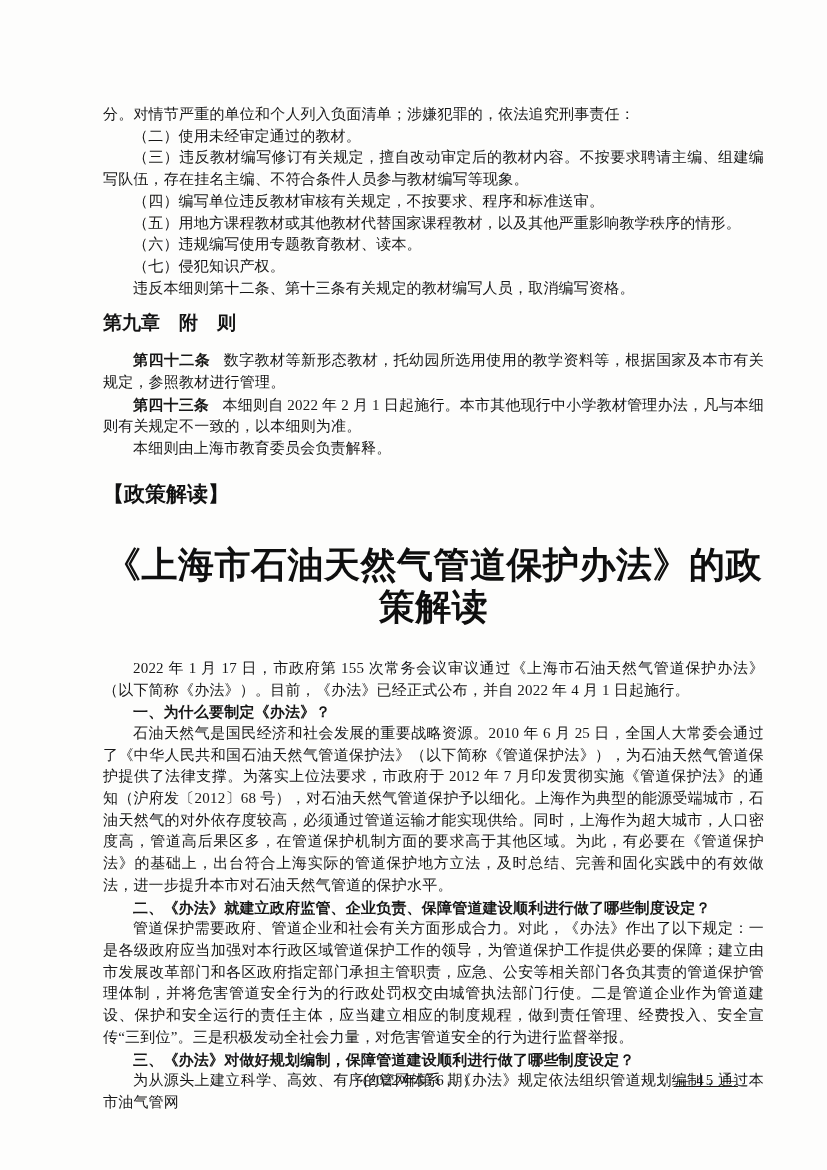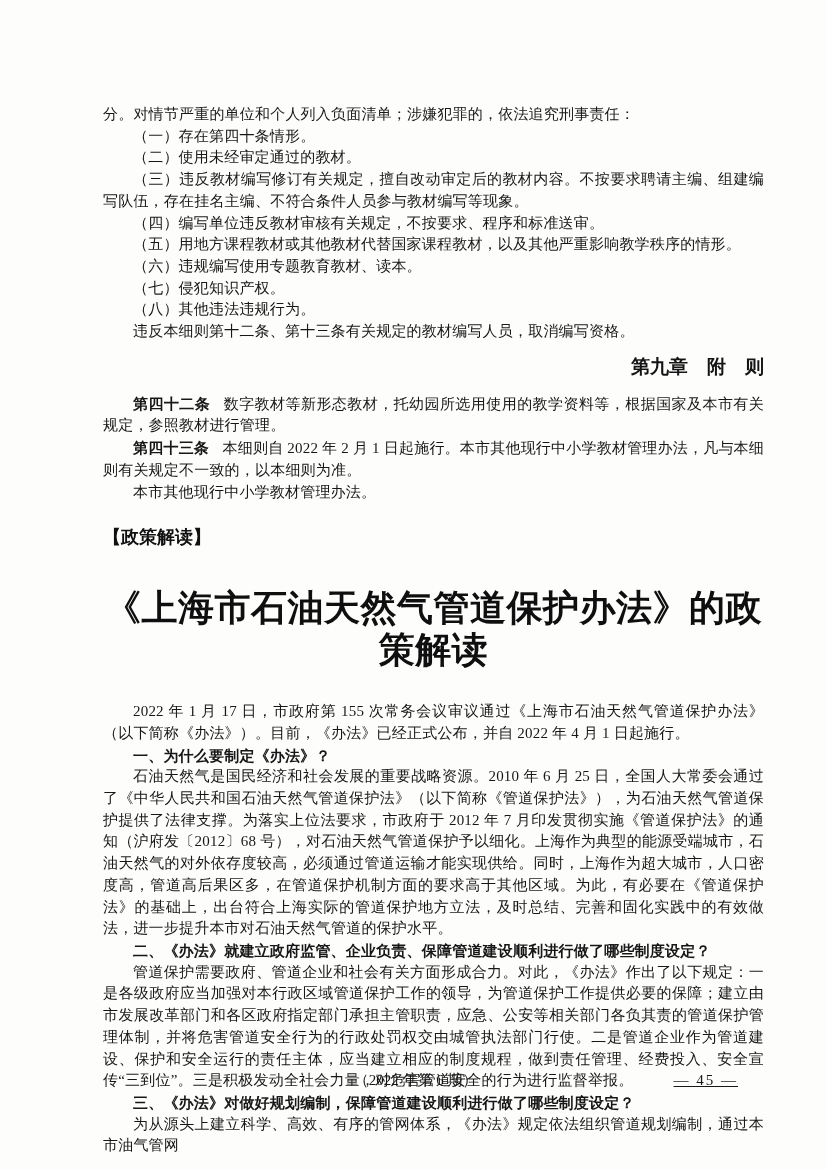--- a/index.html
+++ b/index.html
@@ -16,31 +16,31 @@
     margin: 0;
     font-size: 15px;
     line-height: 21.7px;
     text-align: justify;
     letter-spacing: 0.2px;
   }
   p.ind { text-indent: 2em; }
   .q { font-family: "Liberation Sans", "DejaVu Sans", sans-serif; font-weight: bold; }
   .chapter-heading {
     margin: 12px 0 14px 0;
-    text-align: right;
+    text-align: left;
     font-size: 19px;
     line-height: 24px;
     font-weight: bold;
     font-family: "Liberation Sans", "DejaVu Sans", sans-serif;
     color: #141414;
   }
   .art-label { font-family: "Liberation Sans", "DejaVu Sans", sans-serif; font-weight: bold; padding-right: 0.9em; }
   .section-marker {
     margin-top: 22px;
-    font-size: 18px;
+    font-size: 21px;
     line-height: 24px;
     font-weight: bold;
     font-family: "Liberation Sans", "DejaVu Sans", sans-serif;
     color: #111;
   }
   .policy-title {
     margin: 38px 0 0 0;
     text-align: center;
     font-size: 36px;
     line-height: 42px;
@@ -59,38 +59,36 @@
   .footer-pageno { position: absolute; right: 8px; top: 0; letter-spacing: 2px; text-decoration: underline; }
 </style>
 </head>
 <body>
 
 <div class="page">
   <div class="content">
 
     <p class="t">分。对情节严重的单位和个人列入负面清单；涉嫌犯罪的，依法追究刑事责任：</p>
 
-    <p class="t ind">（一）存在第四十条情形。</p>
     <p class="t ind">（二）使用未经审定通过的教材。</p>
     <p class="t ind">（三）违反教材编写修订有关规定，擅自改动审定后的教材内容。不按要求聘请主编、组建编写队伍，存在挂名主编、不符合条件人员参与教材编写等现象。</p>
     <p class="t ind">（四）编写单位违反教材审核有关规定，不按要求、程序和标准送审。</p>
     <p class="t ind">（五）用地方课程教材或其他教材代替国家课程教材，以及其他严重影响教学秩序的情形。</p>
     <p class="t ind">（六）违规编写使用专题教育教材、读本。</p>
     <p class="t ind">（七）侵犯知识产权。</p>
-    <p class="t ind">（八）其他违法违规行为。</p>
 
     <p class="t ind">违反本细则第十二条、第十三条有关规定的教材编写人员，取消编写资格。</p>
 
     <h2 class="chapter-heading">第九章　附　则</h2>
 
     <p class="t ind"><span class="art-label">第四十二条</span><span>数字教材等新形态教材，托幼园所选用使用的教学资料等，根据国家及本市有关规定，参照教材进行管理。</span></p>
 
     <p class="t ind"><span class="art-label">第四十三条</span><span>本细则自 2022 年 2 月 1 日起施行。本市其他现行中小学教材管理办法，凡与本细则有关规定不一致的，以本细则为准。</span></p>
 
-    <p class="t ind">本市其他现行中小学教材管理办法。</p>
+    <p class="t ind">本细则由上海市教育委员会负责解释。</p>
 
     <div class="section-marker">【政策解读】</div>
 
     <h1 class="policy-title">《上海市石油天然气管道保护办法》的政策解读</h1>
 
     <div class="policy-body">
       <p class="t ind">2022 年 1 月 17 日，市政府第 155 次常务会议审议通过《上海市石油天然气管道保护办法》（以下简称《办法》）。目前，《办法》已经正式公布，并自 2022 年 4 月 1 日起施行。</p>
       <p class="t ind q">一、为什么要制定《办法》？</p>
       <p class="t ind">石油天然气是国民经济和社会发展的重要战略资源。2010 年 6 月 25 日，全国人大常委会通过了《中华人民共和国石油天然气管道保护法》（以下简称《管道保护法》），为石油天然气管道保护提供了法律支撑。为落实上位法要求，市政府于 2012 年 7 月印发贯彻实施《管道保护法》的通知（沪府发〔2012〕68 号），对石油天然气管道保护予以细化。上海作为典型的能源受端城市，石油天然气的对外依存度较高，必须通过管道运输才能实现供给。同时，上海作为超大城市，人口密度高，管道高后果区多，在管道保护机制方面的要求高于其他区域。为此，有必要在《管道保护法》的基础上，出台符合上海实际的管道保护地方立法，及时总结、完善和固化实践中的有效做法，进一步提升本市对石油天然气管道的保护水平。</p>
       <p class="t ind q">二、《办法》就建立政府监管、企业负责、保障管道建设顺利进行做了哪些制度设定？</p>

